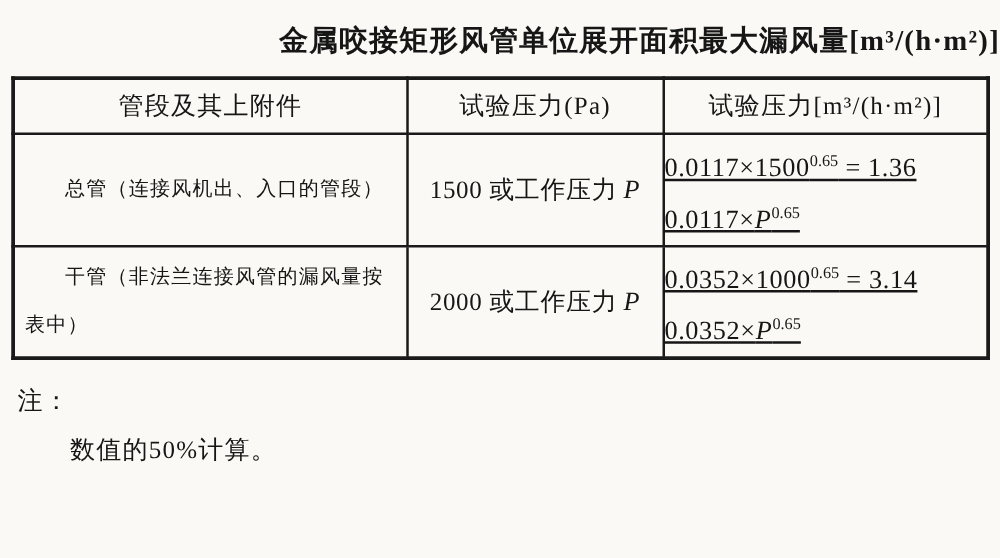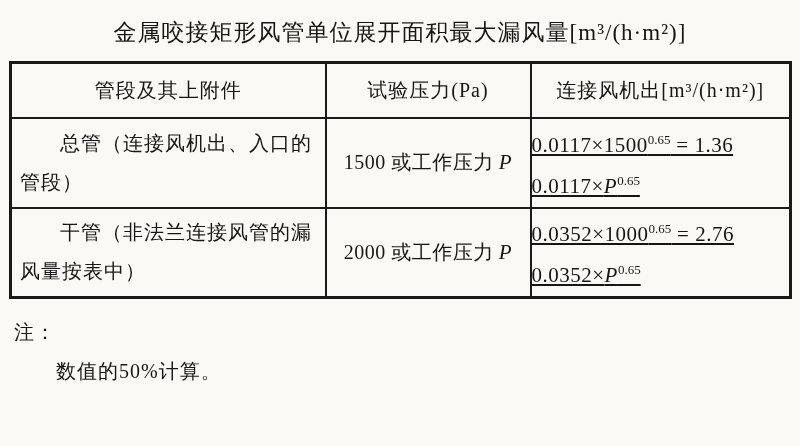--- a/index.html
+++ b/index.html
@@ -7,56 +7,56 @@
     width: 800px; height: 446px;
     background: #faf9f5;
     color: #161616;
     font-family: "Liberation Serif", "DejaVu Serif", serif;
     overflow: hidden;
   }
   .page { width: 800px; height: 446px; position: relative; }
 
   .doc-title {
     padding-top: 17px;
-    text-align: center;
+    text-align: right;
     font-size: 23px;
-    font-weight: normal;
+    font-weight: bold;
     letter-spacing: 1px;
     white-space: nowrap;
   }
 
   table.leakage {
     border-collapse: collapse;
     table-layout: fixed;
     width: 780px;
     margin: 13px 0 0 9px;
     border: 3px solid #1a1a1a;
   }
   table.leakage th, table.leakage td {
     border: 2px solid #1a1a1a;
     vertical-align: middle;
   }
   col.c1 { width: 315px; }
   col.c2 { width: 205px; }
   col.c3 { width: 260px; }
 
   th.hd {
-    height: 55px;
+    height: 44px;
     font-weight: normal;
     font-size: 20px;
     letter-spacing: 1px;
     text-align: center;
     white-space: nowrap;
   }
   tr.r1 td { height: 90px; }
   tr.r2 td { height: 90px; }
   tr.r3 td { height: 76px; }
 
   td.seg {
-    font-size: 20px;
+    font-size: 16px;
     letter-spacing: 1px;
     line-height: 39px;
     padding: 0 8px;
     text-align: left;
   }
   td.seg .seg-text { display: block; text-indent: 2em; }
 
   td.press {
     font-size: 20px;
     letter-spacing: 0.5px;
@@ -95,21 +95,21 @@
   <table class="leakage">
     <colgroup>
         <col class="c1">
         <col class="c2">
         <col class="c3">
       </colgroup>
     <thead>
       <tr>
         <th class="hd">管段及其上附件</th>
         <th class="hd">试验压力(Pa)</th>
-        <th class="hd">连接风机出[m³/(h·m²)]</th>
+        <th class="hd">试验压力[m³/(h·m²)]</th>
       </tr>
     </thead>
     <tbody>
       <tr class="r1">
         <td class="seg">
           <span class="seg-text">总管（连接风机出、入口的管段）</span>
         </td>
         <td class="press">
           <span>1500 或工作压力</span><span class="pvar">P</span>
         </td>
@@ -119,21 +119,21 @@
         </td>
       </tr>
       <tr class="r2">
         <td class="seg">
           <span class="seg-text">干管（非法兰连接风管的漏风量按表中）</span>
         </td>
         <td class="press">
           <span>2000 或工作压力</span><span class="pvar">P</span>
         </td>
         <td class="formula">
-          <div class="f-line"><span>0.0352×1000</span><sup>0.65</sup><span> = 2.76</span></div>
+          <div class="f-line"><span>0.0352×1000</span><sup>0.65</sup><span> = 3.14</span></div>
           <div class="f-line"><span>0.0352×</span><span class="f-var">P</span><sup>0.65</sup></div>
         </td>
       </tr>
     </tbody>
   </table>
 
   <div class="note">
     <span class="note-label">注：</span>
     <span class="note-body">
       <br>

